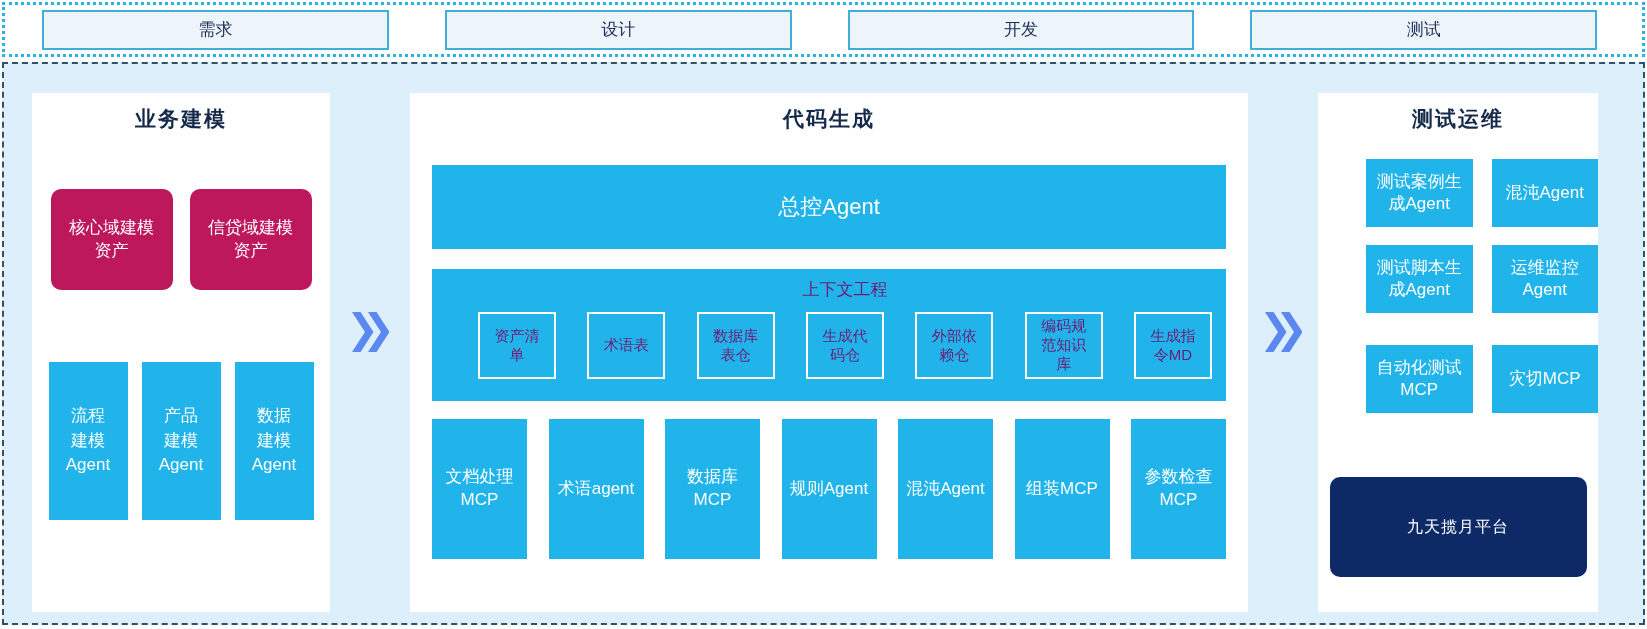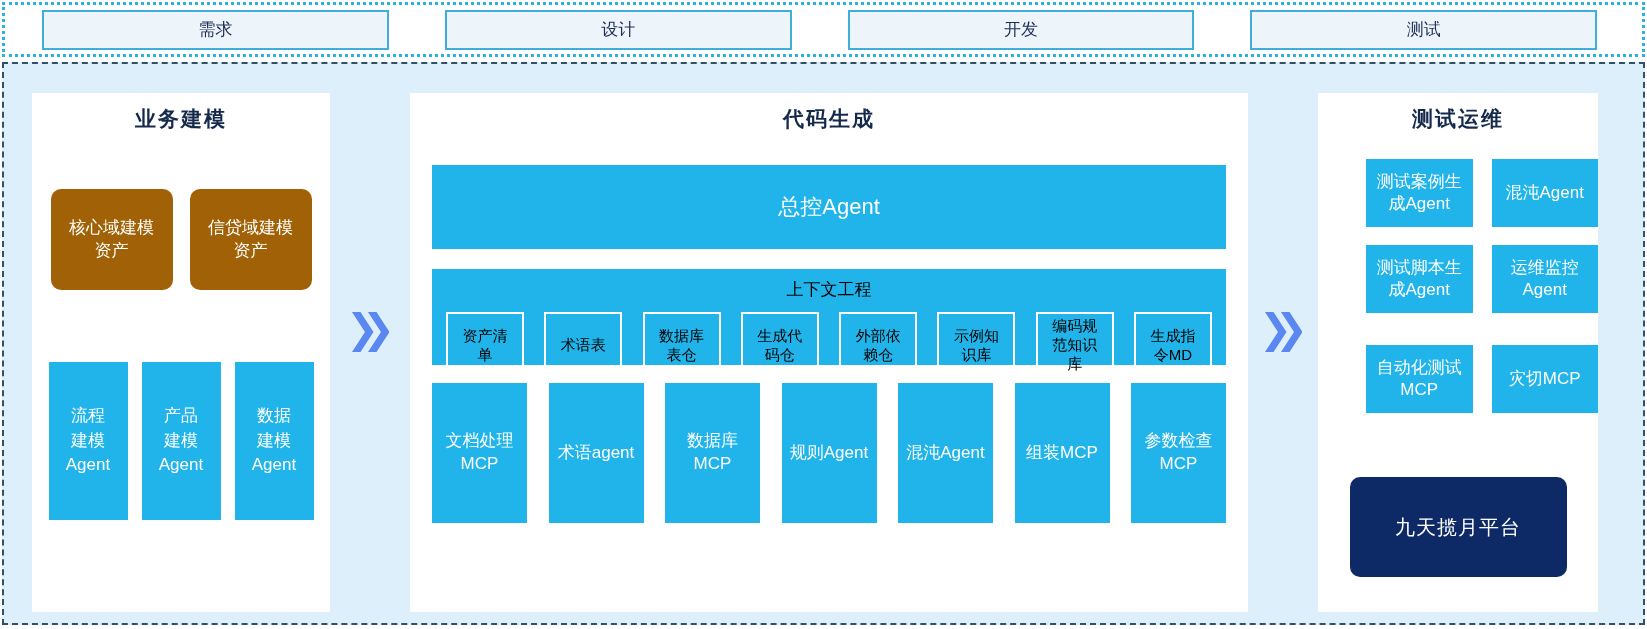--- a/index.html
+++ b/index.html
@@ -63,21 +63,21 @@
   .chevron-wrap { margin-top: 218px; line-height: 0; }
 
   
   .panel-left { width: 298px; }
   .asset-row {
     margin-top: 56px;
     display: flex; justify-content: center; gap: 17px;
   }
   .asset-box {
     width: 122px; height: 101px;
-    background: #a16207;
+    background: #be185d;
     border-radius: 10px;
     color: #ffffff; font-size: 17px;
     display: flex; align-items: center; justify-content: center;
     text-align: center; white-space: pre-line; line-height: 1.35;
   }
   .agent-row {
     margin-top: 72px;
     display: flex; justify-content: center; gap: 14px;
   }
   .agent-box {
@@ -90,23 +90,24 @@
 
   
   .panel-mid { flex: 1; padding: 0 22px; }
   .master-bar {
     margin-top: 32px; height: 84px;
     background: #20b4ea;
     color: #ffffff; font-size: 22px;
     display: flex; align-items: center; justify-content: center;
   }
   .context-bar {
-    margin-top: 20px; height: 96px;
-    background: #20b4ea;
-    color: #000000;
+    margin-top: 20px; height: 132px;
+    background: #20b4ea;
+    color: #701a75;
+    padding-left: 32px;
   }
   .context-title { text-align: center; padding-top: 9px; font-size: 17px; }
   .context-row {
     display: flex; justify-content: space-between;
     padding: 11px 14px 0 14px;
   }
   .context-box {
     width: 78px; height: 67px;
     border: 2px solid #ffffff;
     font-size: 15px;
@@ -133,24 +134,24 @@
   .trow-3 { margin-top: 32px; }
   .test-box {
     width: 120px; height: 68px;
     background: #20b4ea;
     color: #ffffff; font-size: 17px;
     display: flex; align-items: center; justify-content: center;
     text-align: center; white-space: pre-line; line-height: 1.3;
   }
   .platform-box {
     margin: 64px auto 0 auto;
-    width: 217px; height: 100px;
+    width: 257px; height: 100px;
     background: #0e2a66;
     border-radius: 10px;
-    color: #ffffff; font-size: 20px;
+    color: #ffffff; font-size: 16px;
     display: flex; align-items: center; justify-content: center;
     letter-spacing: 1px;
   }
 </style>
 </head>
 <body>
 
 <div class="flow-strip">
   <div class="flow-box">
     <span>需求</span>
@@ -206,22 +207,20 @@
       <div class="context-row">
         <div class="context-box">资产清
 单</div>
         <div class="context-box">术语表</div>
         <div class="context-box">数据库
 表仓</div>
         <div class="context-box">生成代
 码仓</div>
         <div class="context-box">外部依
 赖仓</div>
-        <div class="context-box">示例知
-识库</div>
         <div class="context-box">编码规
 范知识
 库</div>
         <div class="context-box">生成指
 令MD</div>
       </div>
     </div>
     <div class="worker-row">
       <div class="worker-box">文档处理
 MCP</div>

